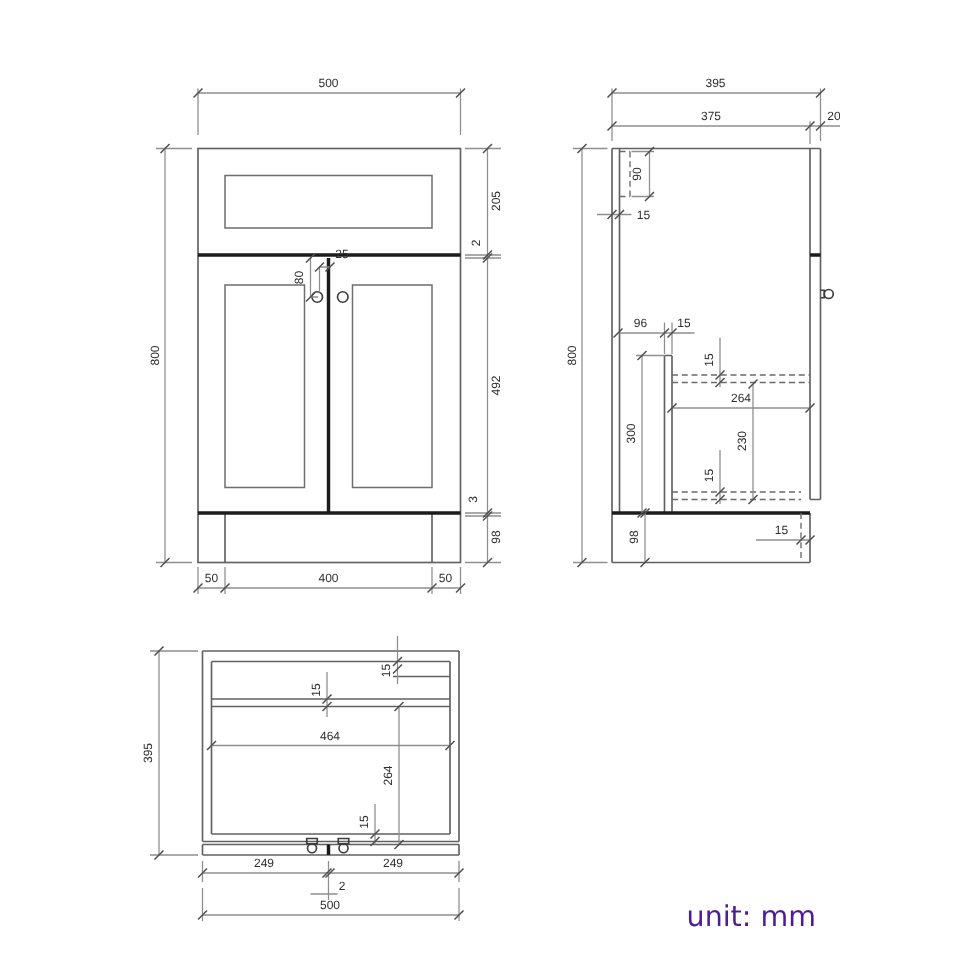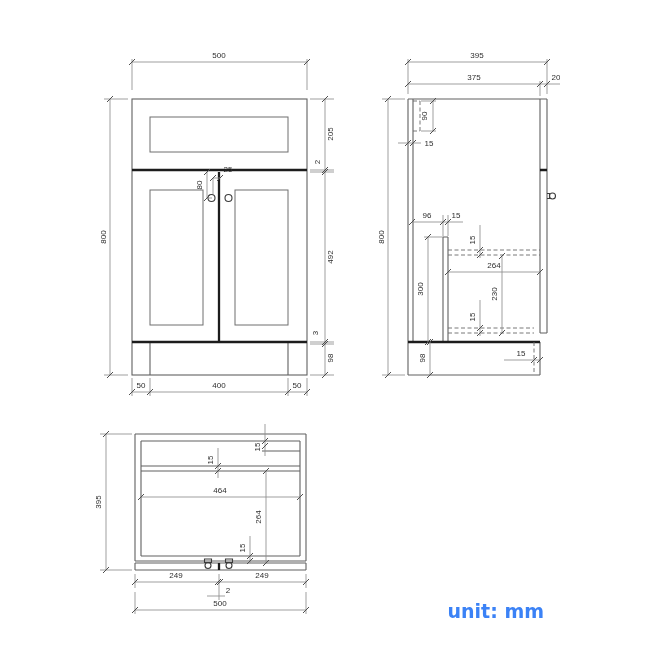--- a/index.html
+++ b/index.html
@@ -7,22 +7,22 @@
          font-family:"Liberation Sans",sans-serif;}
   svg{position:absolute;left:0;top:0;}
   svg text{font-family:"Liberation Sans",sans-serif;font-size:8px;fill:#2e2e2e;}
   .struct{stroke:#616161;stroke-width:1.1;fill:none;}
   .panel{stroke:#6e6e6e;stroke-width:1;fill:none;}
   .thick{stroke:#1c1c1c;stroke-width:2.3;fill:none;}
   .dashed{stroke:#6a6a6a;stroke-width:0.9;fill:none;stroke-dasharray:4 2.5;}
   .dim{stroke:#8f8f8f;stroke-width:0.85;fill:none;}
   .tick{stroke:#4f4f4f;stroke-width:1;fill:none;}
   .knob{stroke:#3c3c3c;stroke-width:1.1;fill:none;}
-  .unit-label{position:absolute;top:600px;right:16px;font-size:19px;color:#3b82f6;
-              font-family:"DejaVu Sans","Liberation Sans",sans-serif;font-weight:bold;}
+  .unit-label{position:absolute;top:600px;right:16px;font-size:19px;color:#4c1d95;
+              font-family:"DejaVu Sans","Liberation Sans",sans-serif;}
 </style>
 </head>
 <body>
 
 <div class="stage">
 <svg width="650" height="650" viewBox="0 0 650 650">
 
   <g>
 
     <rect class="struct" x="132" y="99" width="175" height="276"></rect>

